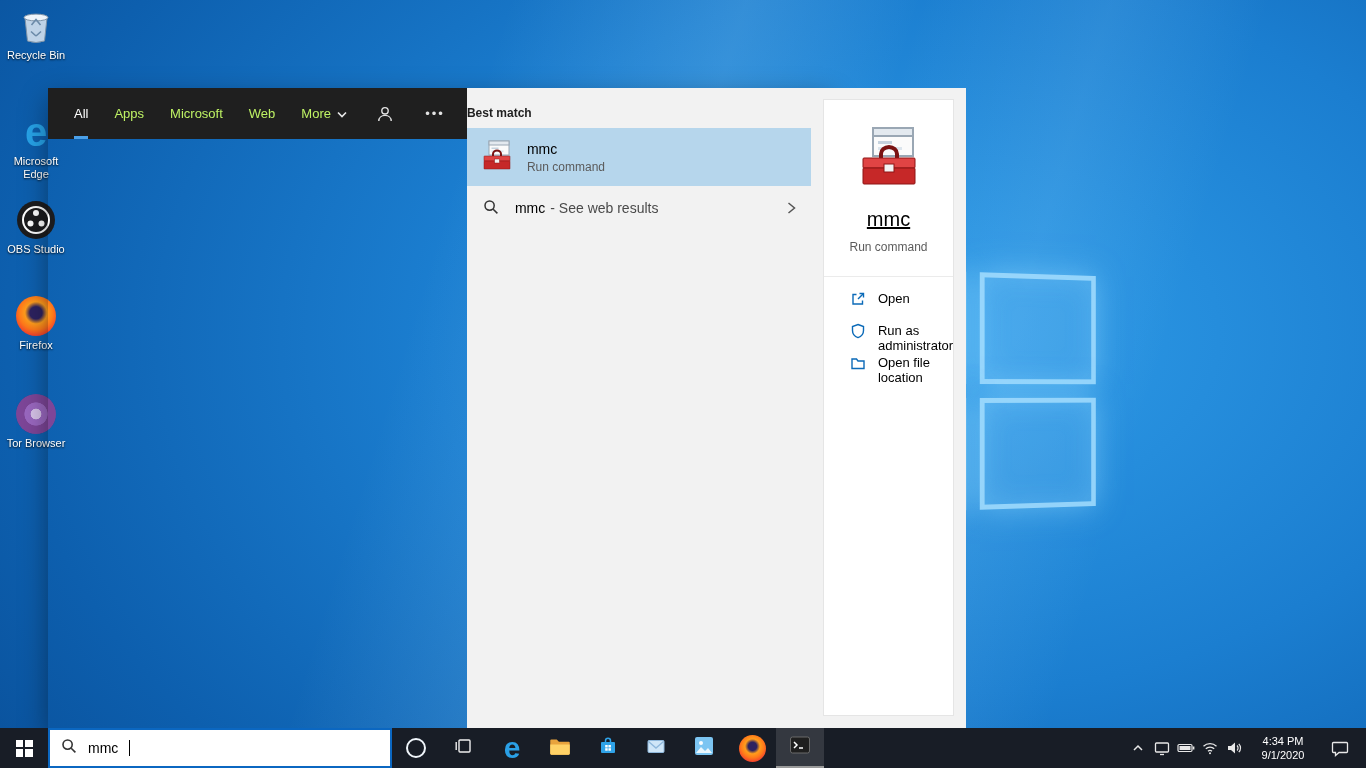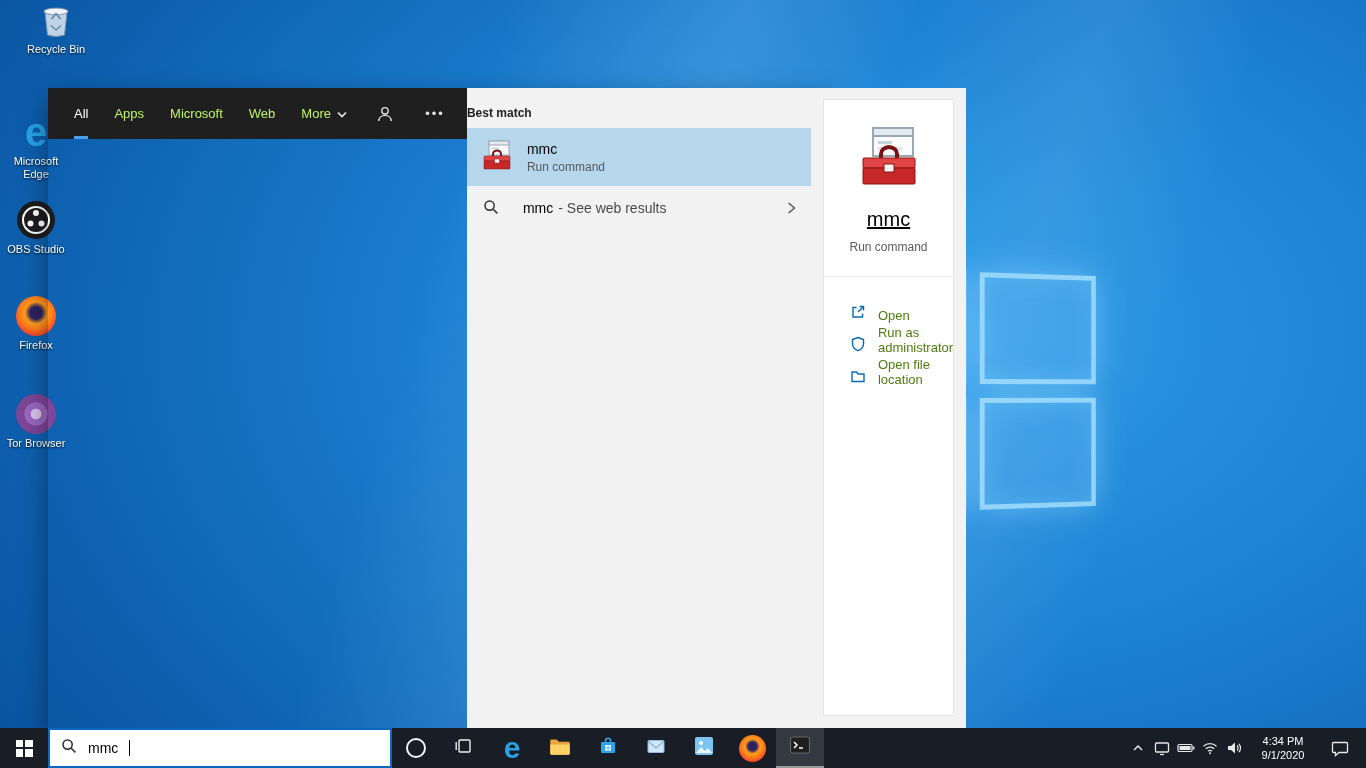--- a/index.html
+++ b/index.html
@@ -42,33 +42,33 @@
   .hdr-icon-btn { display:flex; align-items:center; justify-content:center; width:24px; height:24px; cursor:pointer; }
   .ellipsis { font-size:13px; letter-spacing:2px; color:#e2e2e2; }
 
   .sp-body { flex:1; display:flex; background:#f2f2f2; min-height:0; }
   .sp-left { width:344px; flex:none; padding-top:8px; }
   .section-label { font-size:12px; font-weight:bold; color:#1f1f1f; padding:10px 0 8px; }
   .best-item { height:58px; background:#b6d6ec; display:flex; align-items:center; padding:0 14px; gap:14px; cursor:pointer; }
   .bi-title { font-size:14px; color:#000; }
   .bi-sub { font-size:12px; color:#5b5b5b; margin-top:3px; }
   .web-label { padding-top:18px; }
-  .web-item { height:44px; display:flex; align-items:center; padding:0 14px 0 16px; gap:24px; font-size:14px; cursor:pointer; }
+  .web-item { height:44px; display:flex; align-items:center; padding:0 14px 0 16px; gap:16px; font-size:14px; cursor:pointer; }
   .web-query { color:#000; }
   .web-suffix { color:#4a4a4a; margin-left:5px; }
   .web-chevron { margin-left:auto; display:flex; align-items:center; }
 
   .sp-right { flex:1; padding:11px 12px 12px 12px; min-height:0; }
   .preview-card { background:#fff; border:1px solid #e5e5e5; height:100%; display:flex; flex-direction:column;
     align-items:center; padding-top:24px; }
   .pv-title { font-size:20px; color:#000; text-decoration:underline; margin-top:16px; cursor:pointer; }
   .pv-sub { font-size:12px; color:#5c5c5c; margin-top:9px; }
   .pv-divider { width:100%; border-top:1px solid #ebebeb; margin-top:22px; }
   .pv-actions { width:100%; padding:14px 0 0 26px; display:flex; flex-direction:column; align-items:flex-start; }
-  .action-row { display:flex; align-items:flex-end; gap:12px; height:32px; font-size:13px; color:#4d7c0f; cursor:pointer; }
+  .action-row { display:flex; align-items:flex-start; gap:12px; height:32px; font-size:13px; color:#000000; cursor:pointer; }
 
   
   .taskbar { position:absolute; left:0; bottom:0; width:1366px; height:40px; background:#181d26;
     display:flex; align-items:stretch; z-index:30; }
   .tb-btn { width:48px; flex:none; display:flex; align-items:center; justify-content:center; cursor:pointer; }
   .tb-btn.active-app { background:rgba(255,255,255,0.12); border-bottom:2px solid #9a9a9a; }
   .start-grid { width:17px; height:17px; display:grid; grid-template-columns:1fr 1fr; grid-template-rows:1fr 1fr; gap:2px; }
   .start-grid span { background:#fff; }
   .tb-search { width:344px; flex:none; background:#fff; border:2px solid #0b67c1; display:flex;
     align-items:center; padding:0 11px; gap:11px; cursor:text; }
@@ -93,21 +93,21 @@
 
   <div class="wallpaper">
     <div class="win-logo">
       <span class="pane"></span>
       <span class="pane"></span>
       <span class="pane"></span>
       <span class="pane"></span>
     </div>
   </div>
 
-  <div class="desktop-icon" style="top:0;margin-left:20px;">
+  <div class="desktop-icon" style="top:6px;">
     <span class="di-img">
       <svg width="40" height="40" viewBox="0 0 40 40">
         <path d="M9 12 L31 12 L28.5 35 Q20 38 11.5 35 Z" fill="#dfe9f2" fill-opacity="0.85" stroke="#7e93a8"></path>
         <ellipse cx="20" cy="11.5" rx="12" ry="3.4" fill="#eef4fa" stroke="#7e93a8"></ellipse>
         <path d="M15.5 19 l4.5 -5.5 l4.5 5.5 M20 30 l-5 -4.5 M20 30 l5 -4.5" stroke="#6b8aa8" stroke-width="1.6" fill="none"></path>
       </svg>
     </span>
     <span class="di-label">Recycle Bin</span>
   </div>
 

